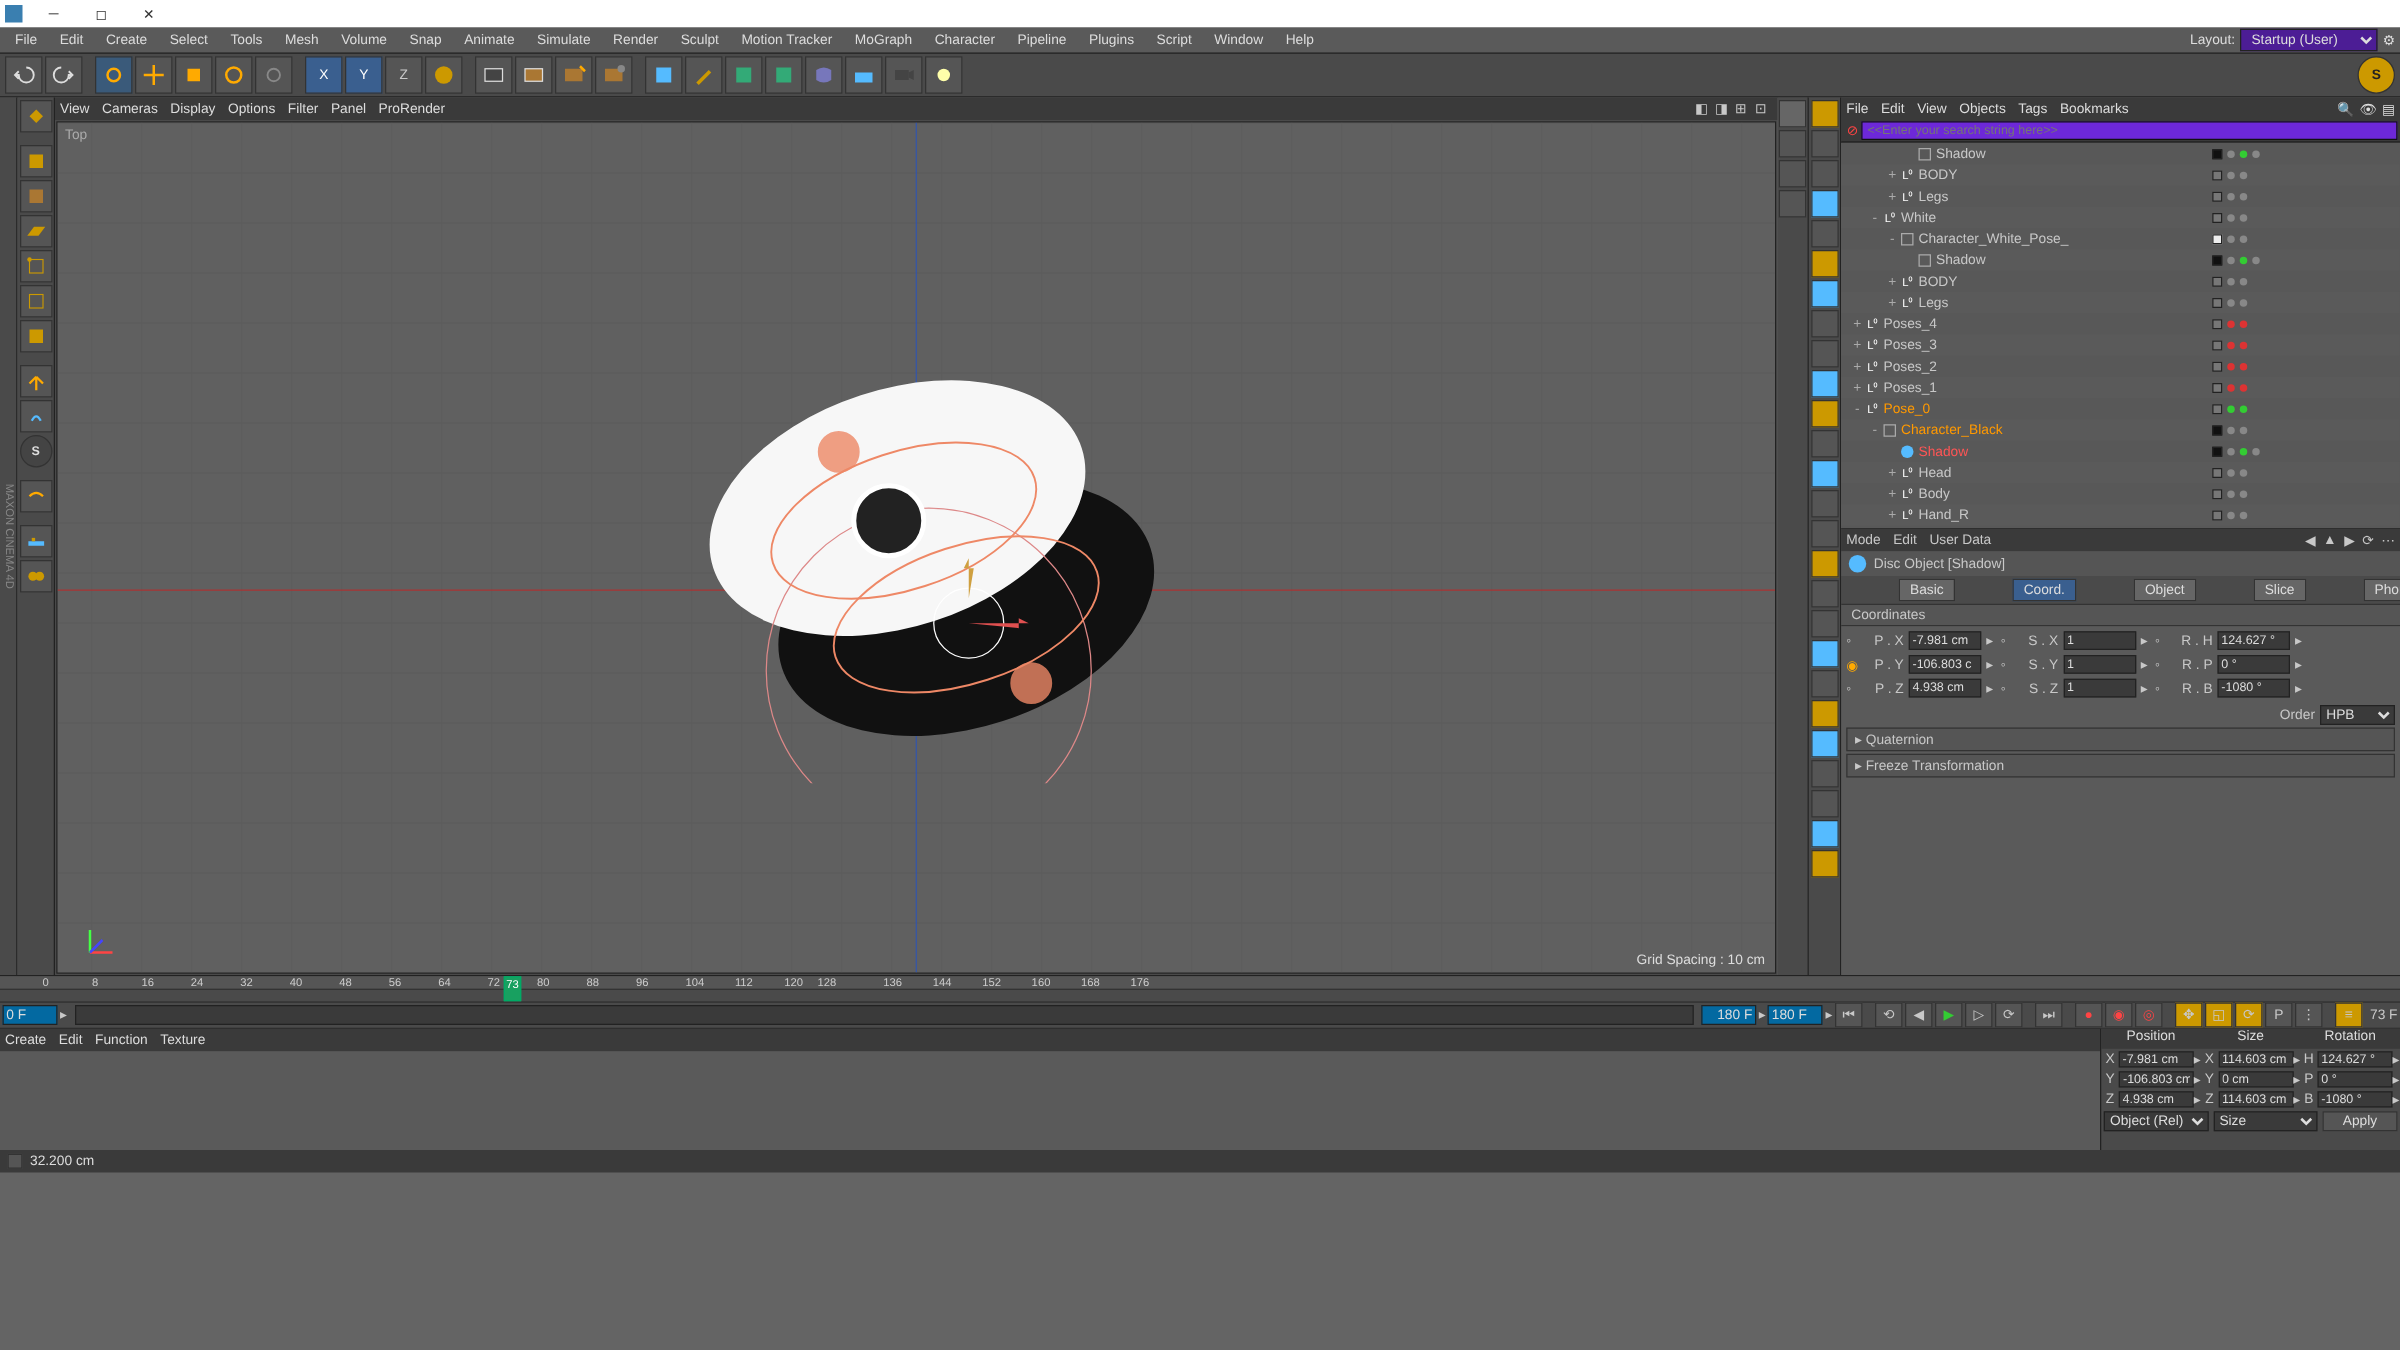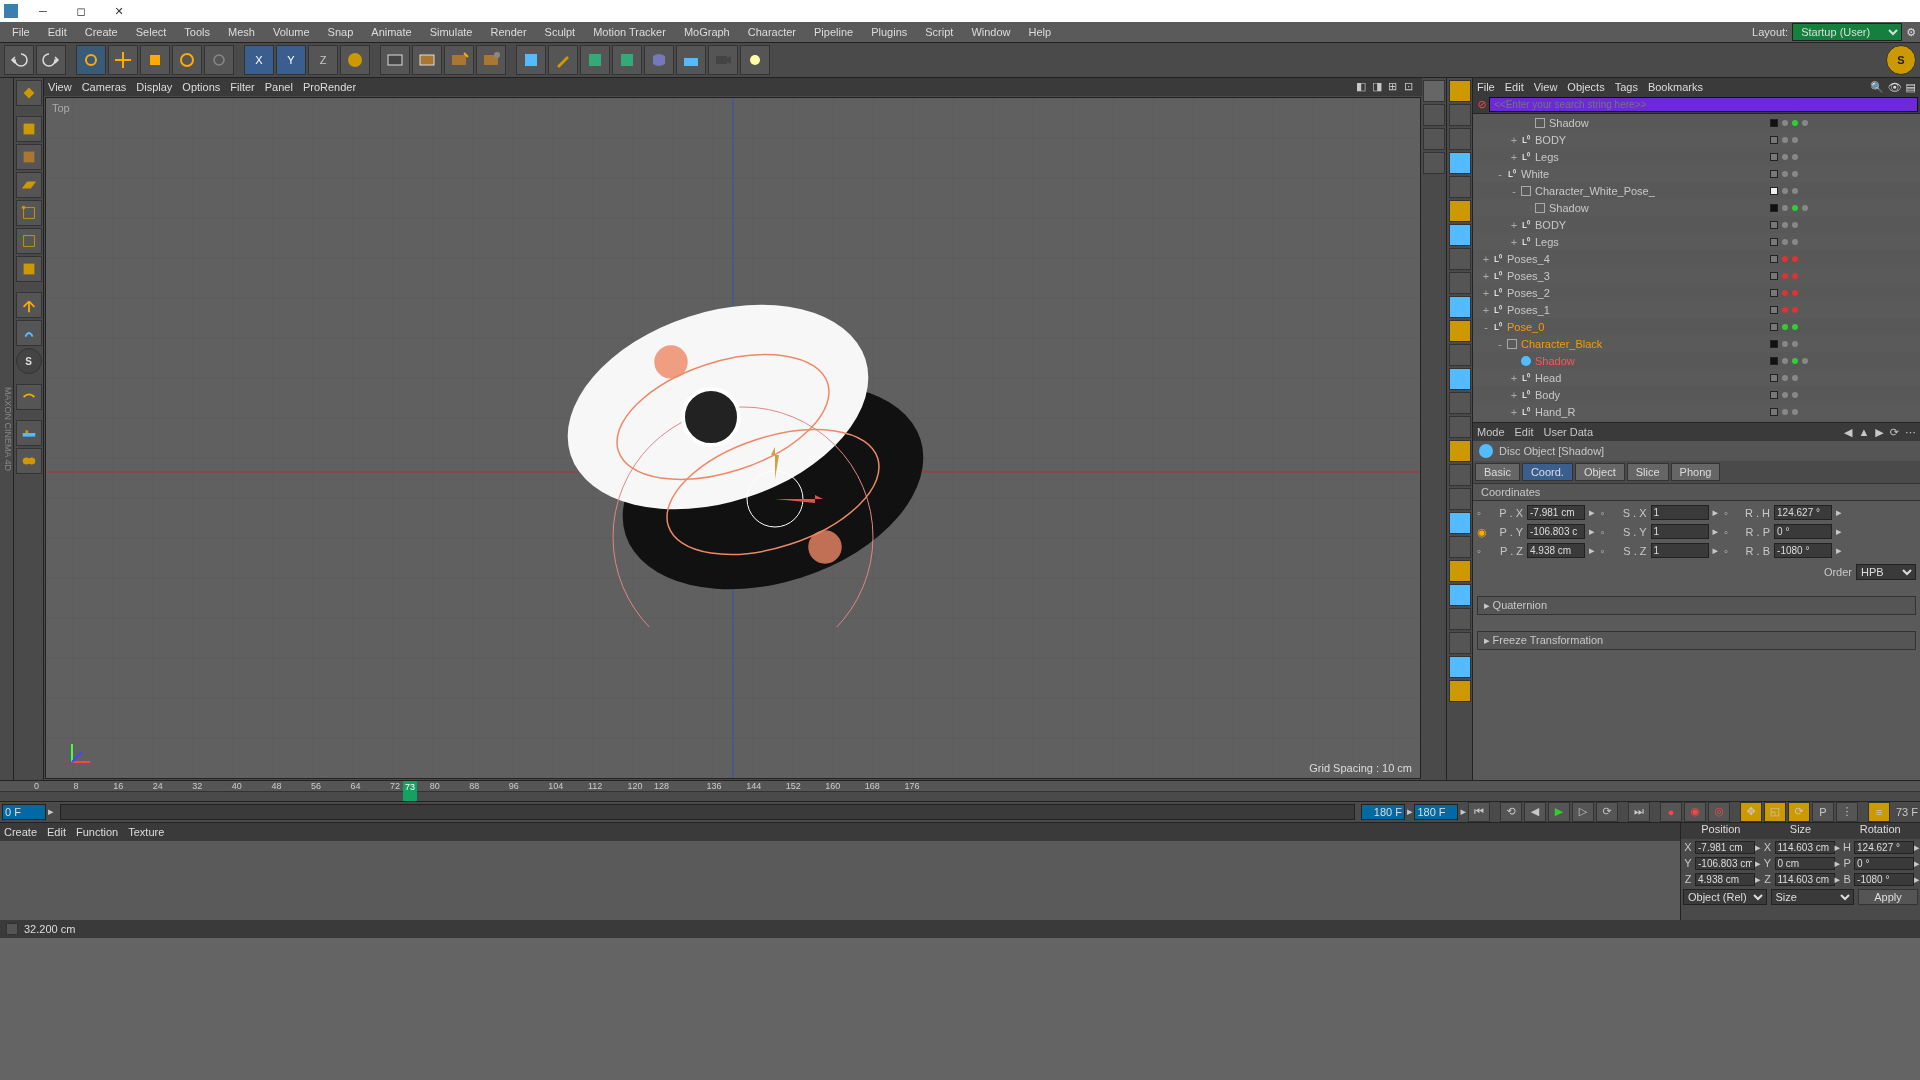--- a/index.html
+++ b/index.html
@@ -4,21 +4,21 @@
 <style>
 * { margin: 0; padding: 0; box-sizing: border-box; font-family: Arial, sans-serif; font-size: 11px; user-select: none; }
 body { background: #646464; color: #c8c8c8; overflow: hidden; width: 1920px; height: 1080px; }
 .titlebar { height: 22px; background: #fff; display: flex; align-items: center; padding: 0 4px; }
 .titlebar .icon { width: 14px; height: 14px; background: #3a7fb0; margin-right: 6px; }
 .titlebar .title { color: #333; font-size: 11px; flex: 1; }
 .titlebar .wbtn { width: 38px; height: 20px; display: flex; align-items: center; justify-content: center; color: #333; }
 .menubar { height: 20px; background: #5a5a5a; display: flex; align-items: center; padding: 0 4px; gap: 2px; }
 .menubar .mitem { padding: 2px 8px; color: #ddd; cursor: pointer; }
 .layoutbox { margin-left: auto; display: flex; align-items: center; gap: 4px; }
-.layoutbox select { background: #15803d; color: #ddd; border: 1px solid #222; padding: 1px 4px; width: 110px; }
+.layoutbox select { background: #4c1d95; color: #ddd; border: 1px solid #222; padding: 1px 4px; width: 110px; }
 .toolbar { height: 36px; background: #4a4a4a; display: flex; align-items: center; padding: 2px 4px; gap: 2px; border-top: 1px solid #222; border-bottom: 1px solid #222; }
 .tbtn { width: 30px; height: 30px; background: #555; border: 1px solid #333; display: flex; align-items: center; justify-content: center; cursor: pointer; position: relative; }
 .tbtn svg { width: 20px; height: 20px; }
 .tbtn.sep { width: 6px; background: transparent; border: none; }
 .tbtn.active { background: #3a5a7a; }
 .main { display: flex; height: 702px; }
 .leftbar { width: 30px; background: #4a4a4a; border-right: 1px solid #222; display: flex; flex-direction: column; padding-top: 2px; gap: 2px; }
 .lbtn { width: 26px; height: 26px; margin: 0 auto; background: #555; border: 1px solid #333; display: flex; align-items: center; justify-content: center; cursor: pointer; }
 .lbtn svg { width: 18px; height: 18px; }
 .viewport-area { flex: 1; display: flex; flex-direction: column; background: #4a4a4a; }
@@ -53,31 +53,31 @@
 .tree-row .oicon { width: 14px; height: 14px; display: inline-flex; align-items: center; justify-content: center; margin-right: 2px; }
 .tree-row .name { flex: 1; white-space: nowrap; overflow: hidden; }
 .tree-row .flags { width: 150px; display: flex; align-items: center; gap: 4px; justify-content: flex-start; }
 .sw { width: 8px; height: 8px; border:1px solid #222; }
 .dot { width: 6px; height: 6px; border-radius: 50%; background: #888; }
 .dot.r { background: #d33; } .dot.g { background: #3c3; }
 .attr-panel { height: 358px; background: #4a4a4a; border-top: 1px solid #222; display: flex; flex-direction: column; }
 .attr-menubar { height: 18px; background: #3a3a3a; display: flex; align-items: center; gap: 10px; padding: 0 4px; }
 .attr-title { height: 20px; display:flex; align-items:center; gap:6px; padding:0 6px; background:#555;}
 .tabs { display: flex; gap: 2px; background: #4a4a4a; padding: 2px; }
-.tab { padding: 2px 8px; background: #666; color: #ddd; border: 1px solid #333; cursor: pointer; }
+.tab { padding: 2px 8px; background: #666; color: #ddd; border: 1px solid #333; cursor: pointer; margin-left: 44px; }
 .tab.active { background: #3a5f8f; }
 .attr-sec-title { background: #555; padding: 2px 8px; border-top:1px solid #333; border-bottom:1px solid #333; }
 .attr-body { flex: 1; background: #5a5a5a; padding: 4px; }
 .coordrow { display: flex; align-items: center; gap: 4px; margin-bottom: 2px; }
 .coordrow .lbl { width: 30px; text-align: right; }
 .coordrow input { width: 58px; background: #3a3a3a; color: #ddd; border: 1px solid #222; padding: 1px 2px; font-size: 10px; }
 .coordrow .mark { width:12px; height:12px; }
 .cgrid { display:flex; gap:6px; }
 .ccol { display:flex; flex-direction:column; gap:2px; }
-.fold { background:#555; padding:2px 6px; margin-top:16px; border:1px solid #333;}
+.fold { background:#555; padding:2px 6px; margin-top:2px; border:1px solid #333;}
 .timeline-area { height: 42px; background: #4a4a4a; border-top:1px solid #222; display:flex; flex-direction:column; }
 .ruler { height: 20px; position: relative; background: #555; }
 .ruler .tick { position: absolute; top: 0; font-size: 9px; color: #ccc; }
 .ruler .bar { position: absolute; bottom: 0; height: 10px; left: 0; right: 0; background:#4a4a4a; border-top:1px solid #333;}
 .playhead { position: absolute; top: 0; bottom: 0; width: 14px; background: #18a060; border:1px solid #0a6;}
 .playrow { height: 22px; display: flex; align-items: center; padding: 0 2px; gap: 2px; background:#4a4a4a; border-top:1px solid #222;}
 .playrow input.frame { width: 44px; background: #0369a1; color: #ddd; border:1px solid #222; padding:1px 2px; }
 .playrow .spacer { flex: 1; background:#3a3a3a; height:16px; margin:0 4px; border:1px solid #222;}
 .pbtn { width: 22px; height: 20px; background: #555; border:1px solid #333; display:flex; align-items:center; justify-content:center; cursor:pointer; }
 .bottom { height: 98px; display:flex; background:#4a4a4a; border-top:1px solid #222;}

